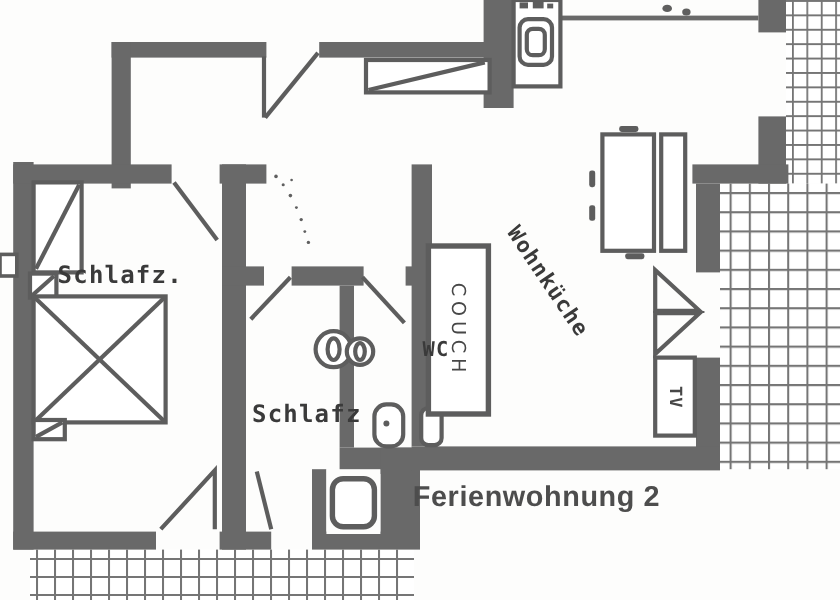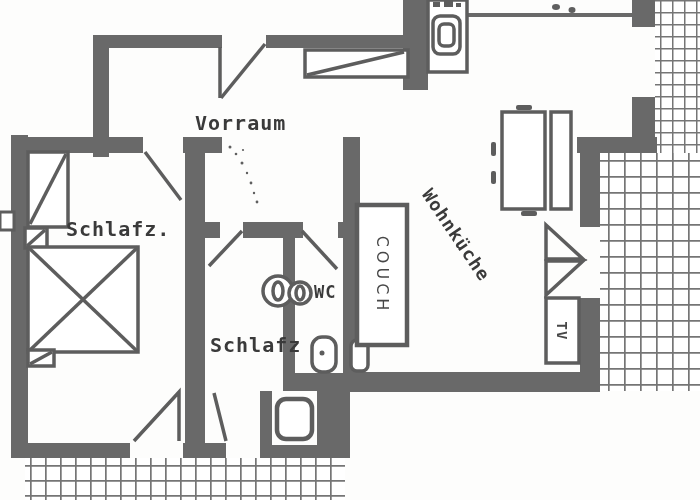--- a/index.html
+++ b/index.html
@@ -14,23 +14,23 @@
   .furnline{fill:none;stroke:var(--ink2,#5d5d5d);stroke-width:3.5;}
   .door{fill:none;stroke:var(--ink2,#5d5d5d);stroke-width:3.5;}
   .thick{stroke-width:4.5;}
   .mark{fill:var(--ink2,#5d5d5d);stroke:none;}
   .lbl{
     position:absolute;color:var(--ink,#3a3a3a);
     white-space:nowrap;line-height:1;letter-spacing:1px;
     font-family:"DejaVu Sans Mono", monospace;
   }
   .lbl-vorraum{left:195px;top:113px;font-size:20px;font-weight:bold;}
-  .lbl-schlafz{left:66px;top:219px;font-size:20px;font-weight:bold;}
+  .lbl-schlafz{left:48px;top:219px;font-size:20px;font-weight:bold;}
   .lbl-dusche{left:210px;top:335px;font-size:20px;font-weight:bold;}
-  .lbl-wc{left:314px;top:284px;font-size:17px;font-weight:bold;}
+  .lbl-wc{left:314px;top:284px;font-size:17px;font-weight:bold;padding-left:38px;}
   .lbl-wohnkueche{
     left:456px;top:235px;font-size:18px;font-weight:bold;
     transform:translate(-50%,-50%) rotate(56deg);
   }
   .lbl-couch{
     left:382px;top:275px;font-size:16px;letter-spacing:4px;color:#474747;
     font-family:"DejaVu Sans", sans-serif;
     transform:translate(-50%,-50%) rotate(90deg);
   }
   .lbl-tv{
@@ -180,20 +180,20 @@
         <circle cx="236" cy="154" r="1.3"></circle>
       <circle cx="242" cy="163" r="1.5"></circle>
         <circle cx="247" cy="173" r="1.2"></circle>
       <circle cx="251" cy="183" r="1.4"></circle>
         <circle cx="254" cy="193" r="1.2"></circle>
       <circle cx="257" cy="202" r="1.4"></circle>
         <circle cx="243" cy="150" r="1.1"></circle>
     </g>
   </svg>
 
-  <div class="lbl lbl-vorraum">Vorraum</div>
   <div class="lbl lbl-schlafz">Schlafz.</div>
   <div class="lbl lbl-dusche">Schlafz</div>
   <div class="lbl lbl-wc">WC</div>
   <div class="lbl lbl-wohnkueche">Wohnküche</div>
   <div class="lbl lbl-couch">COUCH</div>
   <div class="lbl lbl-tv">TV</div>
+  <div class="lbl lbl-title">Ferienwohnung 2</div>
 </div>
 
 </body></html>

